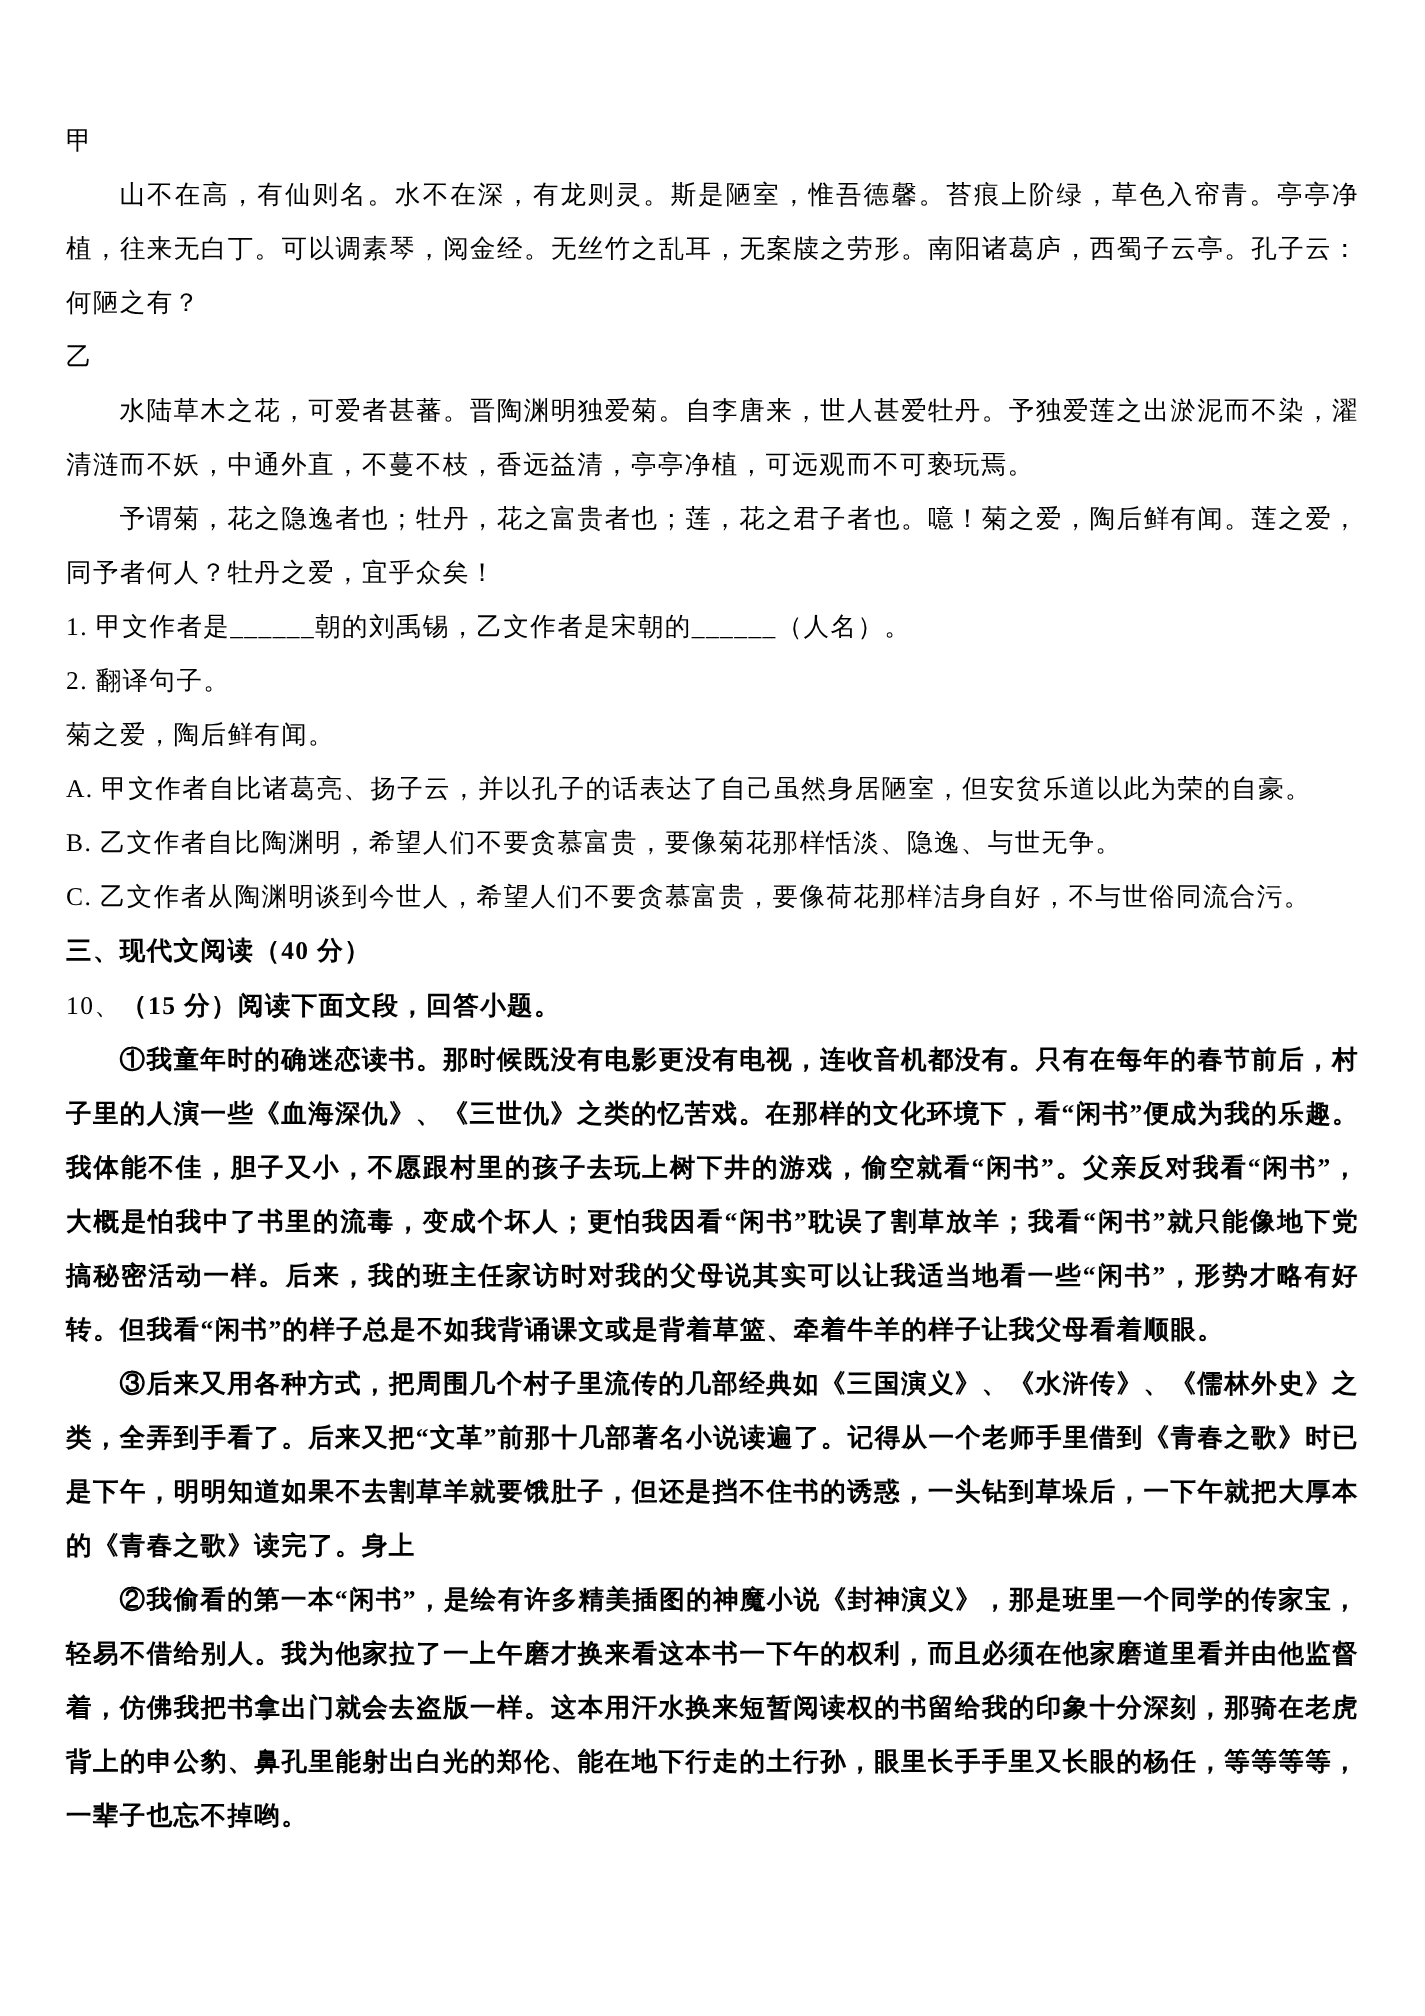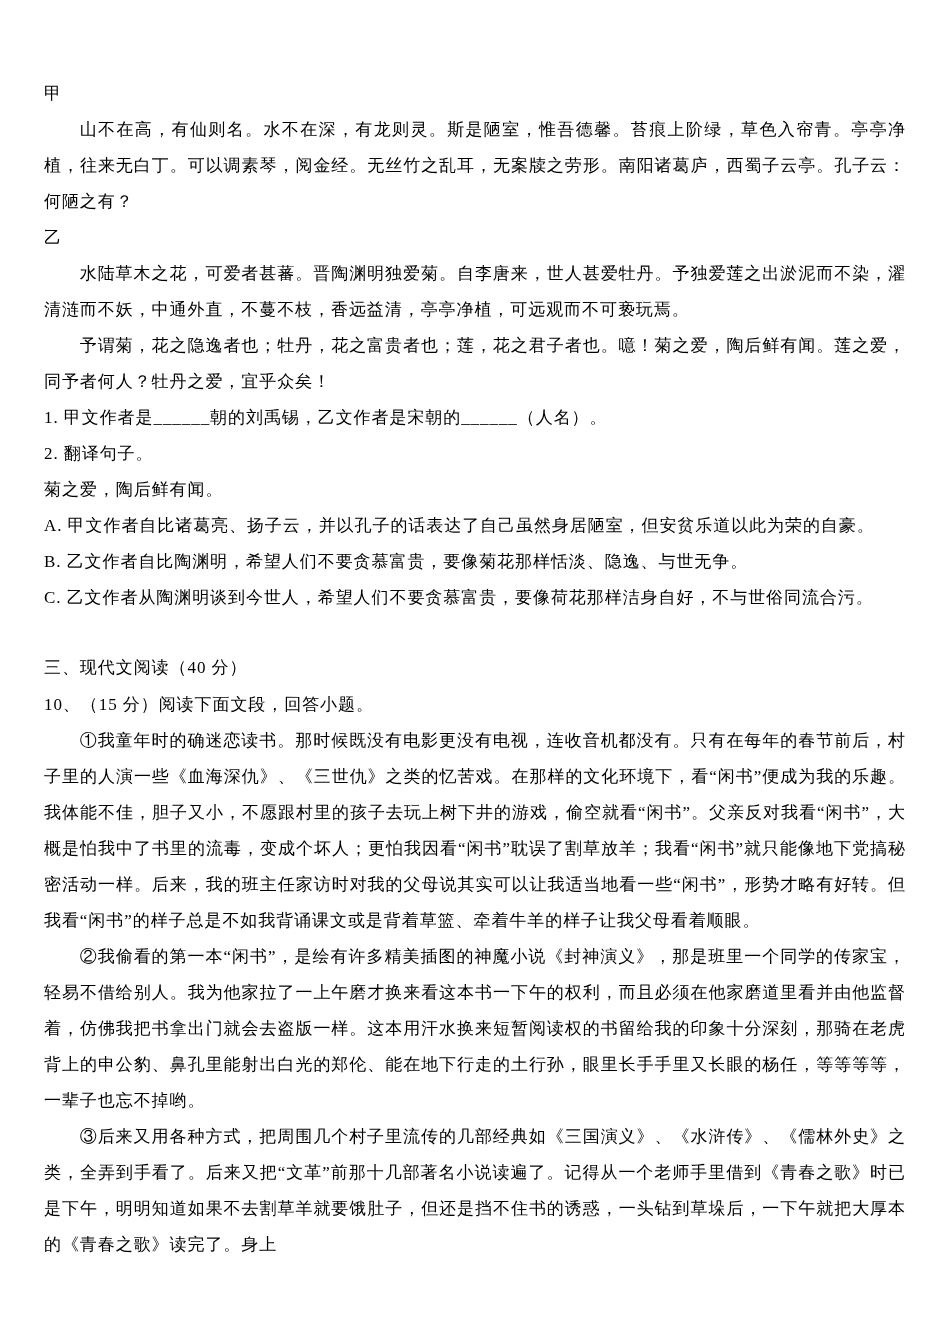--- a/index.html
+++ b/index.html
@@ -23,25 +23,24 @@
     padding: 0;
     line-height: 2.12;
     text-align: justify;
     letter-spacing: 0.055em;
     word-break: break-all;
   }
   .indent {
     text-indent: 2.1em;
   }
   .heading {
-    font-weight: normal;
-    margin-top: 34px;
+    font-weight: bold;
   }
   .bold {
-    font-weight: normal;
+    font-weight: bold;
   }
 </style>
 </head>
 <body>
 
 <div class="page">
 
   <p class="line">甲</p>
   <p class="line indent">山不在高，有仙则名。水不在深，有龙则灵。斯是陋室，惟吾德馨。苔痕上阶绿，草色入帘青。亭亭净植，往来无白丁。可以调素琴，阅金经。无丝竹之乱耳，无案牍之劳形。南阳诸葛庐，西蜀子云亭。孔子云：何陋之有？</p>
 
@@ -55,16 +54,16 @@
 
   <p class="line">A. 甲文作者自比诸葛亮、扬子云，并以孔子的话表达了自己虽然身居陋室，但安贫乐道以此为荣的自豪。</p>
   <p class="line">B. 乙文作者自比陶渊明，希望人们不要贪慕富贵，要像菊花那样恬淡、隐逸、与世无争。</p>
   <p class="line">C. 乙文作者从陶渊明谈到今世人，希望人们不要贪慕富贵，要像荷花那样洁身自好，不与世俗同流合污。</p>
 
   <p class="line heading">三、现代文阅读（40 分）</p>
 
   <p class="line"><span>10、</span><span class="bold">（15 分）阅读下面文段，回答小题。</span></p>
 
   <p class="line indent bold">①我童年时的确迷恋读书。那时候既没有电影更没有电视，连收音机都没有。只有在每年的春节前后，村子里的人演一些《血海深仇》、《三世仇》之类的忆苦戏。在那样的文化环境下，看“闲书”便成为我的乐趣。我体能不佳，胆子又小，不愿跟村里的孩子去玩上树下井的游戏，偷空就看“闲书”。父亲反对我看“闲书”，大概是怕我中了书里的流毒，变成个坏人；更怕我因看“闲书”耽误了割草放羊；我看“闲书”就只能像地下党搞秘密活动一样。后来，我的班主任家访时对我的父母说其实可以让我适当地看一些“闲书”，形势才略有好转。但我看“闲书”的样子总是不如我背诵课文或是背着草篮、牵着牛羊的样子让我父母看着顺眼。</p>
+  <p class="line indent bold">③后来又用各种方式，把周围几个村子里流传的几部经典如《三国演义》、《水浒传》、《儒林外史》之类，全弄到手看了。后来又把“文革”前那十几部著名小说读遍了。记得从一个老师手里借到《青春之歌》时已是下午，明明知道如果不去割草羊就要饿肚子，但还是挡不住书的诱惑，一头钻到草垛后，一下午就把大厚本的《青春之歌》读完了。身上</p>
   <p class="line indent bold">②我偷看的第一本“闲书”，是绘有许多精美插图的神魔小说《封神演义》，那是班里一个同学的传家宝，轻易不借给别人。我为他家拉了一上午磨才换来看这本书一下午的权利，而且必须在他家磨道里看并由他监督着，仿佛我把书拿出门就会去盗版一样。这本用汗水换来短暂阅读权的书留给我的印象十分深刻，那骑在老虎背上的申公豹、鼻孔里能射出白光的郑伦、能在地下行走的土行孙，眼里长手手里又长眼的杨任，等等等等，一辈子也忘不掉哟。</p>
-  <p class="line indent bold">③后来又用各种方式，把周围几个村子里流传的几部经典如《三国演义》、《水浒传》、《儒林外史》之类，全弄到手看了。后来又把“文革”前那十几部著名小说读遍了。记得从一个老师手里借到《青春之歌》时已是下午，明明知道如果不去割草羊就要饿肚子，但还是挡不住书的诱惑，一头钻到草垛后，一下午就把大厚本的《青春之歌》读完了。身上</p>
 
 </div>
 
 </body></html>

